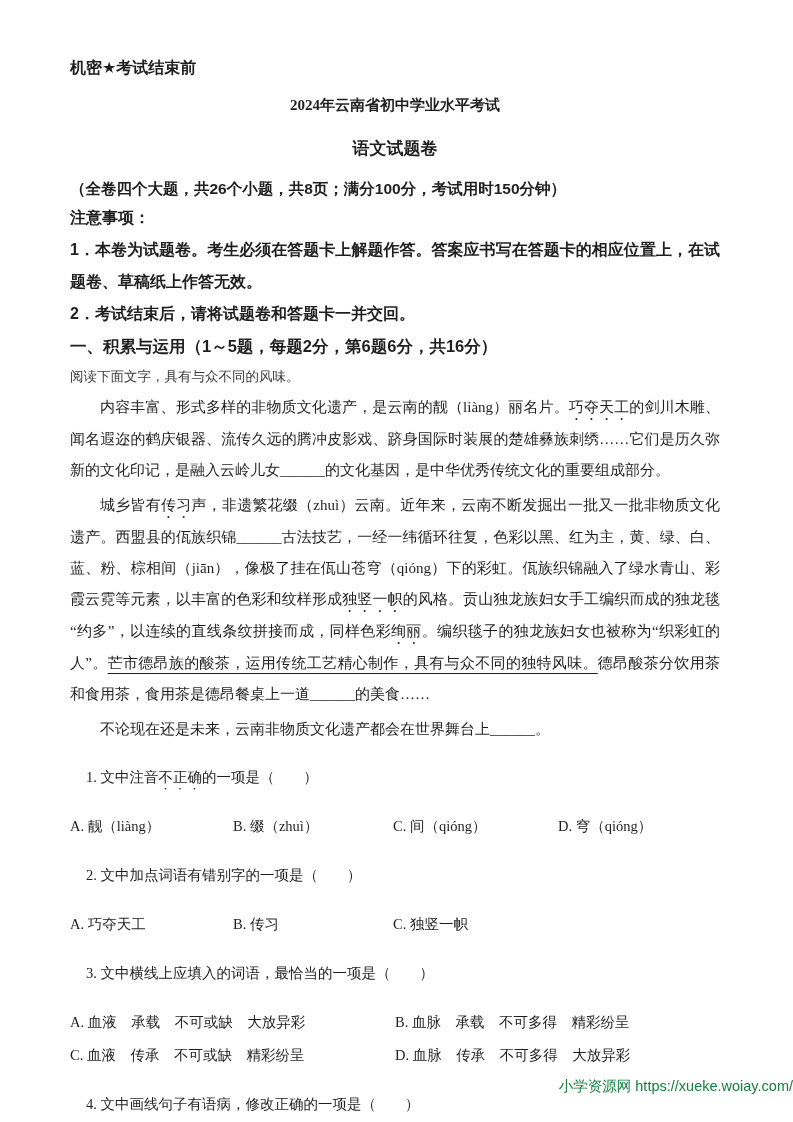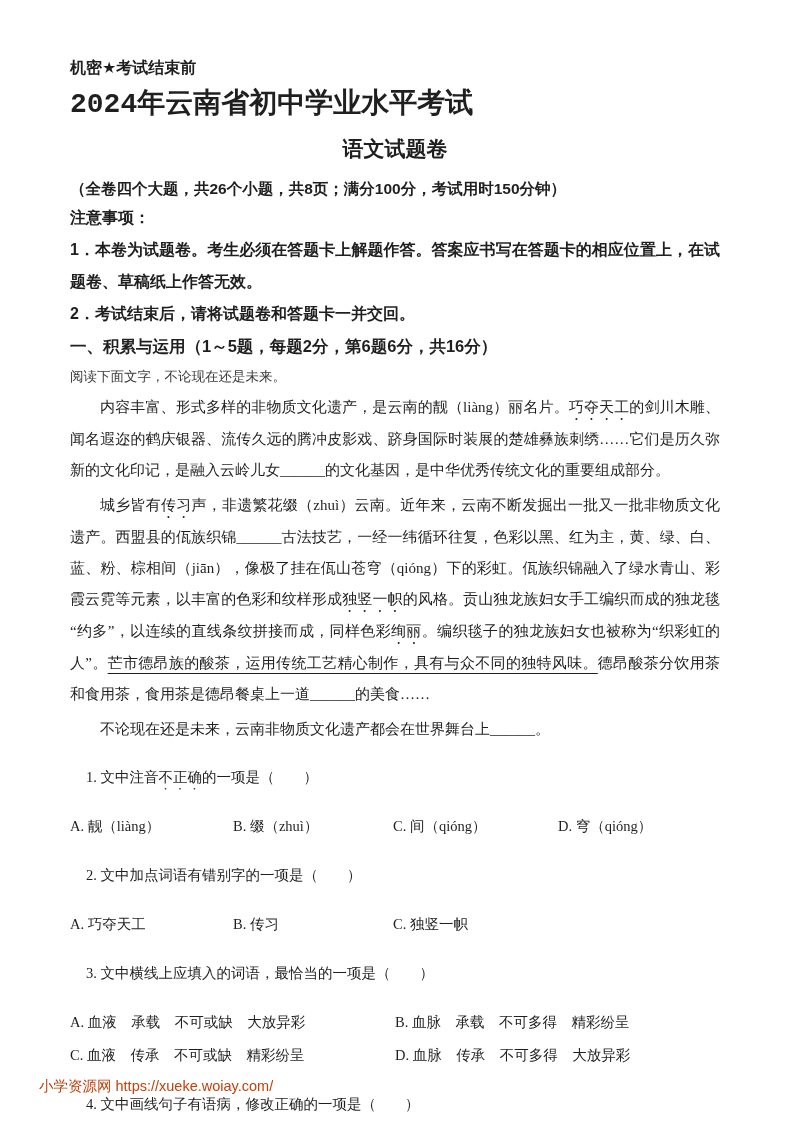--- a/index.html
+++ b/index.html
@@ -12,28 +12,28 @@
     padding:58px 73px 0 70px;
     overflow:hidden;
     color:#1f1f1f;
     font-family:"Liberation Serif","DejaVu Serif",serif;
   }
   .secrecy{
     font-family:"Liberation Sans","DejaVu Sans",sans-serif;
     font-weight:700;font-size:16px;line-height:20px;
   }
   .title{
-    margin-top:14px;text-align:left;
-    font-family:Liberation Mono, monospace;
-    font-weight:700;font-size:28px;line-height:26px;
+    margin-top:14px;text-align:center;
+    font-family:Liberation Serif, serif;
+    font-weight:700;font-size:15px;line-height:26px;
   }
   .subtitle{
     margin-top:18px;text-align:center;
     font-family:"Liberation Sans","DejaVu Sans",sans-serif;
-    font-weight:700;font-size:21px;line-height:26px;
+    font-weight:700;font-size:17px;line-height:26px;
   }
   .meta{
     margin-top:16px;
     font-family:"Liberation Sans","DejaVu Sans",sans-serif;
     font-weight:700;font-size:15.5px;line-height:22px;
   }
   .notice{
     margin-top:2px;
     font-family:"Liberation Sans","DejaVu Sans",sans-serif;
     font-weight:700;font-size:16px;line-height:32px;
@@ -71,44 +71,44 @@
     line-height:33px;
   }
   .opt-row-2{
     display:grid;
     grid-template-columns:325px 1fr;
     line-height:33px;
   }
   .opt-row-1{line-height:33px;}
   .footer{
     position:absolute;left:0;right:0;bottom:26px;
-    text-align:left;
+    text-align:right;
     font-family:"Liberation Sans","DejaVu Sans",sans-serif;
-    font-size:14.5px;color:#c2410c;margin-left:39px;
+    font-size:14.5px;color:#15803d;
   }
 </style>
 </head>
 <body>
 
 <div class="page">
 
   <div class="secrecy">机密★考试结束前</div>
 
   <h1 class="title" style="margin:14px 0 0 0;">2024年云南省初中学业水平考试</h1>
   <h2 class="subtitle" style="margin:18px 0 0 0;">语文试题卷</h2>
   <div class="meta">（全卷四个大题，共26个小题，共8页；满分100分，考试用时150分钟）</div>
 
   <div class="notice">
     <p>注意事项：</p>
     <p>1．本卷为试题卷。考生必须在答题卡上解题作答。答案应书写在答题卡的相应位置上，在试题卷、草稿纸上作答无效。</p>
     <p>2．考试结束后，请将试题卷和答题卡一并交回。</p>
     <p class="section-heading">一、积累与运用（1～5题，每题2分，第6题6分，共16分）</p>
   </div>
 
-  <p class="intro">阅读下面文字，不论现在还是未来。</p>
+  <p class="intro">阅读下面文字，具有与众不同的风味。</p>
 
   <div class="passage">
     <p><span>内容丰富、形式多样的非物质文化遗产，是云南的靓（liàng）丽名片。</span><span class="dots">巧夺天工</span><span>的剑川木雕、闻名遐迩的鹤庆银器、流传久远的腾冲皮影戏、跻身国际时装展的楚雄彝族刺绣……它们是历久弥新的文化印记，是融入云岭儿女______的文化基因，是中华优秀传统文化的重要组成部分。</span></p>
     <p><span>城乡皆有</span><span class="dots">传习</span><span>声，非遗繁花缀（zhuì）云南。近年来，云南不断发掘出一批又一批非物质文化遗产。西盟县的佤族织锦______古法技艺，一经一纬循环往复，色彩以黑、红为主，黄、绿、白、蓝、粉、棕相间（jiān），像极了挂在佤山苍穹（qióng）下的彩虹。佤族织锦融入了绿水青山、彩霞云霓等元素，以丰富的色彩和纹样形成</span><span class="dots">独竖一帜</span><span>的风格。贡山独龙族妇女手工编织而成的独龙毯“约多”，以连续的直线条纹拼接而成，同样色彩</span><span class="dots">绚丽</span><span>。编织毯子的独龙族妇女也被称为“织彩虹的人”。</span><span class="uline">芒市德昂族的酸茶，运用传统工艺精心制作，具有与众不同的独特风味。</span><span>德昂酸茶分饮用茶和食用茶，食用茶是德昂餐桌上一道______的美食……</span></p>
     <p><span>不论现在还是未来，云南非物质文化遗产都会在世界舞台上______。</span></p>
   </div>
 
   <div class="questions">
 
     <p class="q-stem"><span>1. 文中注音</span><span class="dots">不正确</span><span>的一项是（　　）</span></p>

